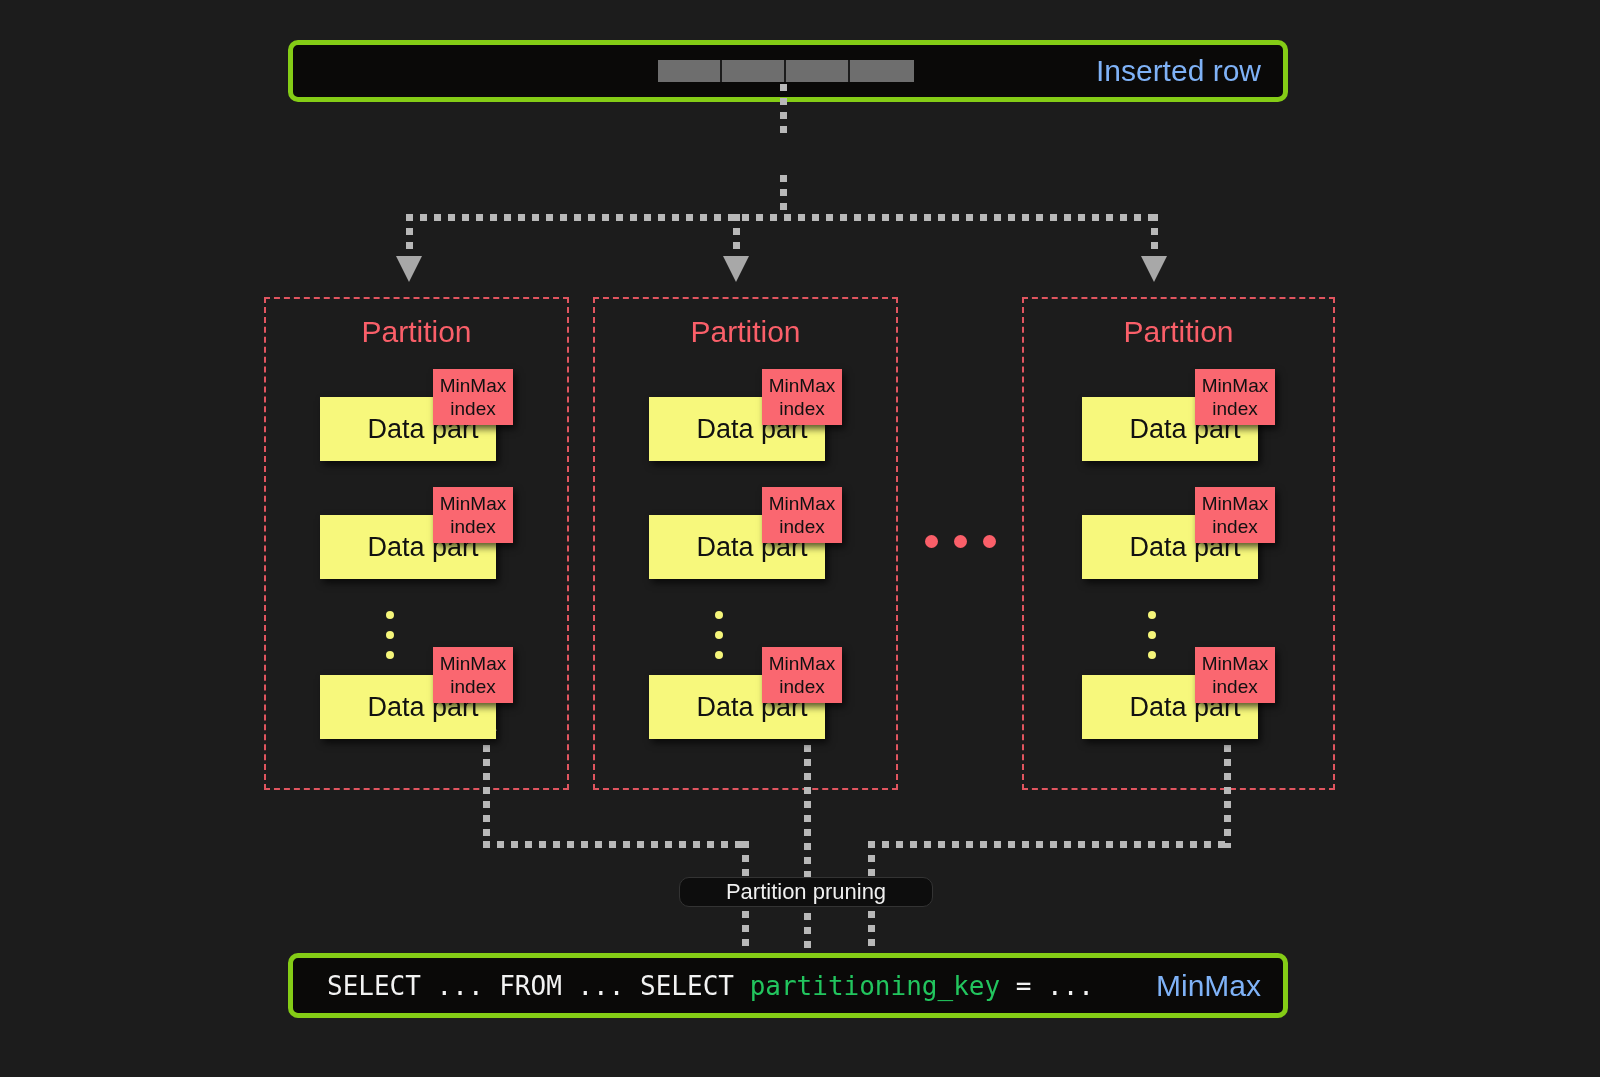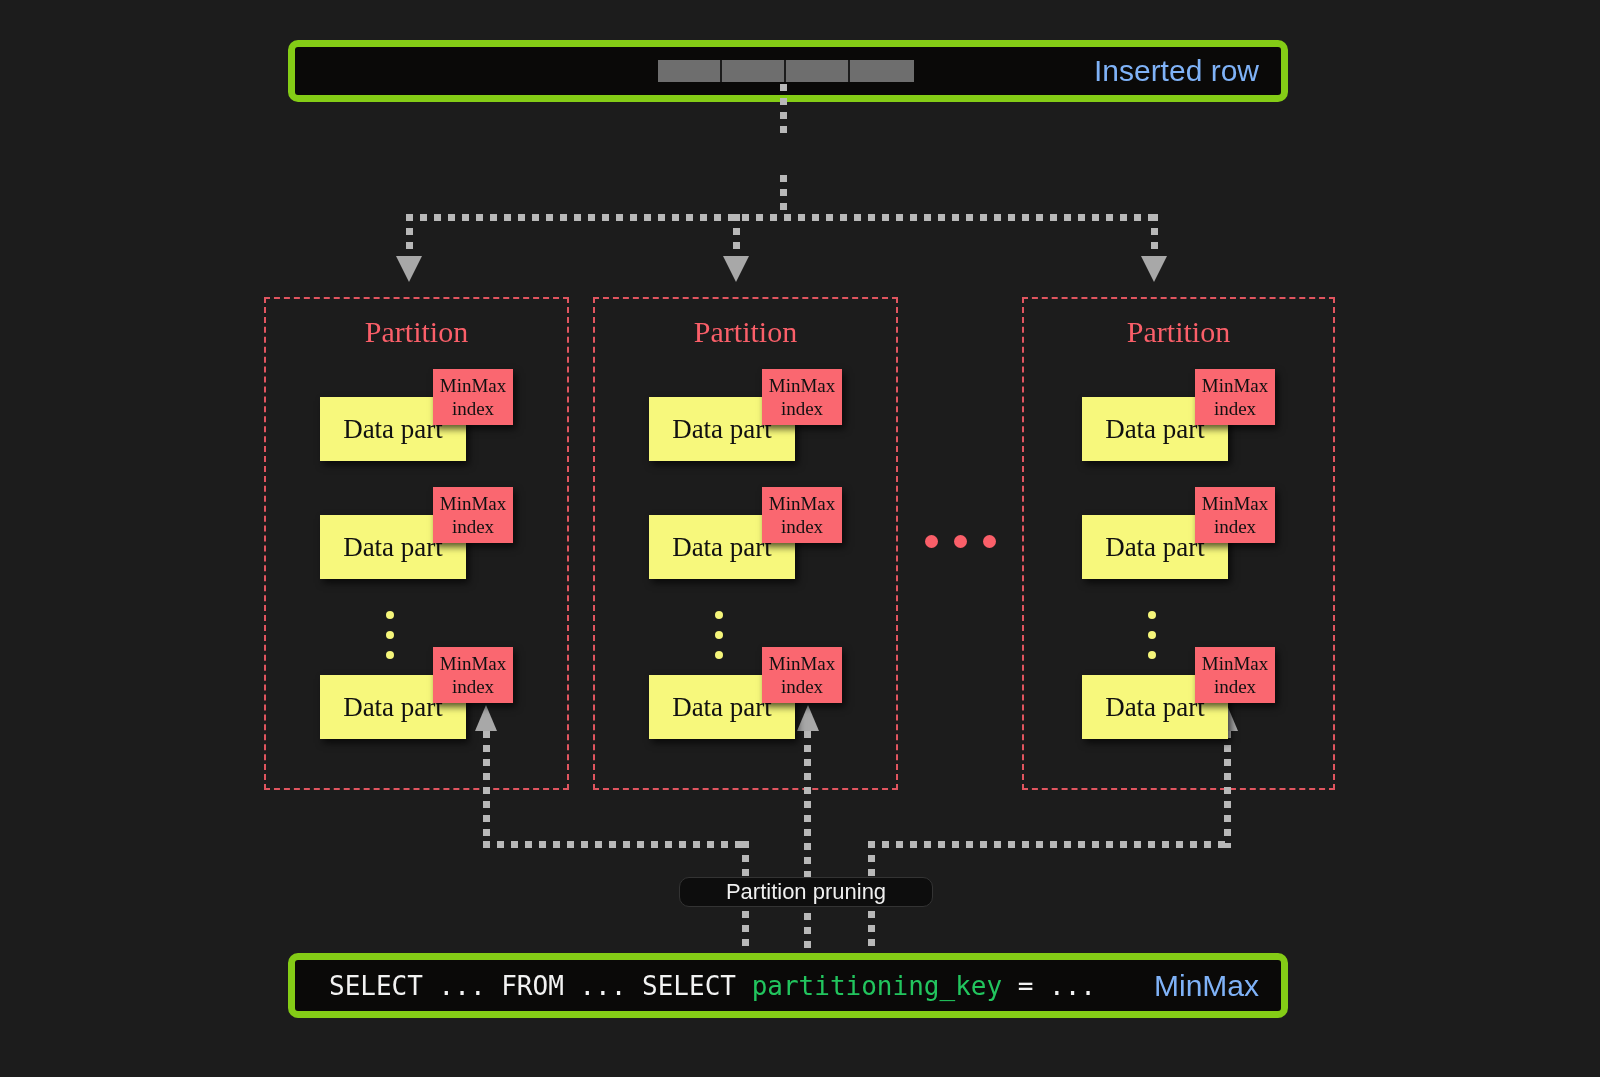--- a/index.html
+++ b/index.html
@@ -15,21 +15,21 @@
     width: 1600px;
     height: 1077px;
     background: #1c1c1c;
     overflow: hidden;
   }
 
   
   .banner {
     position: absolute;
     background: #0a0908;
-    border: 7px solid #84cc16;
+    border: 5px solid #84cc16;
     border-radius: 10px;
     box-sizing: border-box;
   }
   .banner-label {
     position: absolute;
     right: 22px;
     top: 50%;
     transform: translateY(-50%);
     color: #7fb2f7;
     font-size: 30px;
@@ -75,21 +75,20 @@
     color: #f0f0f0;
     font-size: 22px;
     z-index: 6;
   }
 
   
   .partition {
     position: absolute;
     border: 2px dashed #e0555f;
     box-sizing: border-box;
-    font-family: Liberation Serif, serif;
   }
   .partition-title {
     position: absolute;
     top: 16px;
     left: 0;
     right: 0;
     text-align: center;
     color: #fa5f69;
     font-size: 30px;
   }
@@ -103,20 +102,21 @@
     width: 146px;
     height: 64px;
     background: #f7f87c;
     color: #111;
     font-size: 27px;
     display: flex;
     align-items: center;
     justify-content: center;
     box-shadow: 3px 4px 7px rgba(0,0,0,0.65);
     z-index: 2;
+    padding-left: 30px;
   }
   .minmax {
     position: absolute;
     left: 113px;
     top: 0;
     width: 80px;
     height: 56px;
     background: #fa6770;
     color: #111;
     font-size: 19px;

